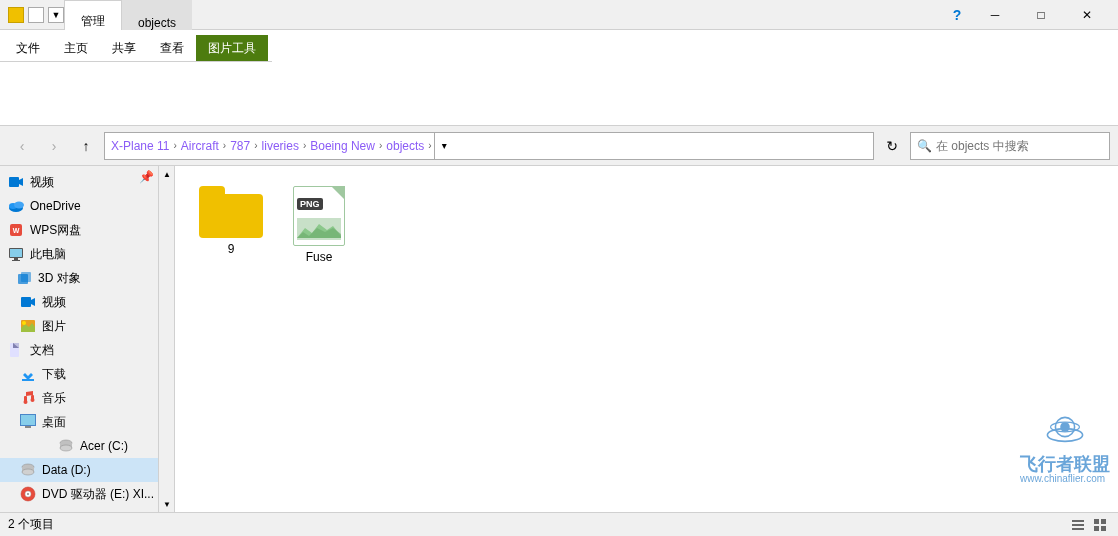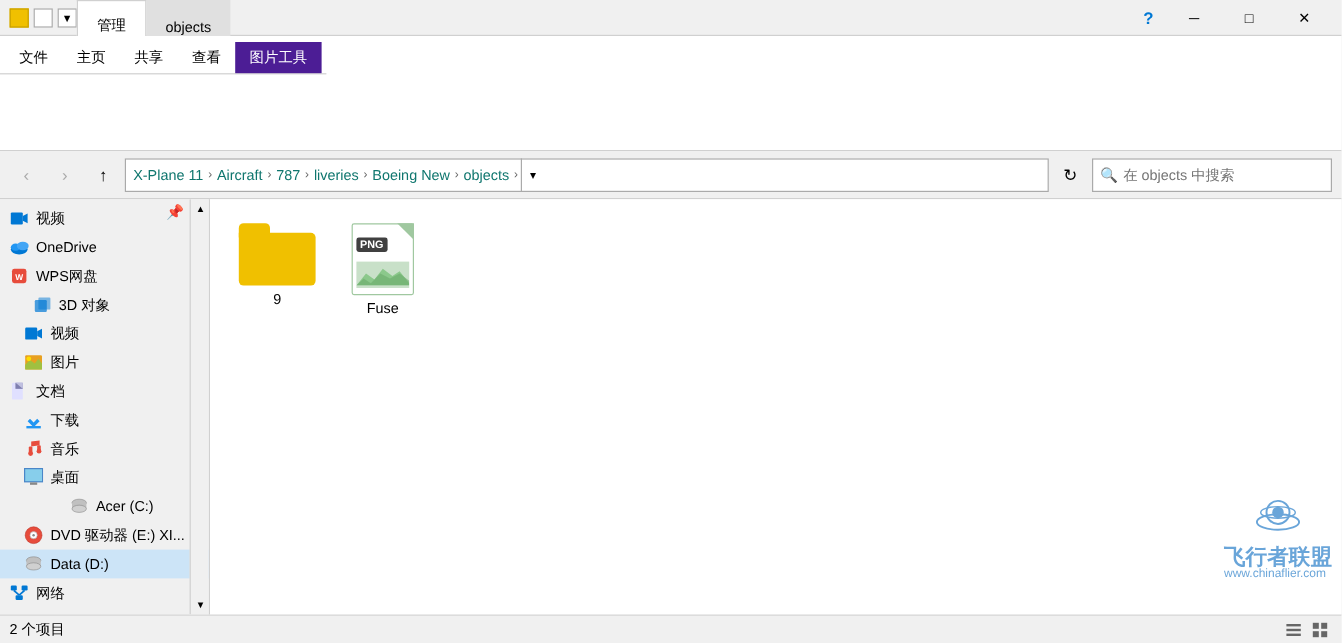--- a/index.html
+++ b/index.html
@@ -75,21 +75,21 @@
     }
     .ribbon-tab {
       padding: 4px 12px;
       font-size: 12px;
       cursor: pointer;
       height: 26px;
       display: flex;
       align-items: center;
     }
     .ribbon-tab.active {
-      background: #4c1d95;
+      background: #4d7c0f;
       color: #fff;
     }
     .ribbon-content {
       flex: 1;
       display: flex;
       align-items: center;
       padding: 4px 8px;
       gap: 16px;
     }
 
@@ -124,21 +124,21 @@
       padding: 0 6px;
       font-size: 12px;
       cursor: pointer;
     }
     .path-segment {
       display: flex;
       align-items: center;
       gap: 2px;
     }
     .path-item {
-      color: #0f766e;
+      color: #8b5cf6;
       font-size: 12px;
     }
     .path-chevron {
       color: #666;
       font-size: 10px;
       margin: 0 2px;
     }
     .path-dropdown {
       width: 20px;
       height: 28px;
@@ -466,22 +466,33 @@
     <div class="sidebar-item">
       <div class="sidebar-icon">
         <svg width="16" height="16" viewBox="0 0 16 16">
             <rect x="2" y="2" width="12" height="12" rx="2" fill="#e74c3c"></rect>
             <text x="8" y="11" text-anchor="middle" fill="white" font-size="7" font-weight="bold">W</text>
           </svg>
       </div>
       <span>WPS网盘</span>
     </div>
 
-
-    <div class="sidebar-item" style="padding-left:27px;">
+    <div class="sidebar-item">
+      <div class="sidebar-icon">
+        <svg width="16" height="16" viewBox="0 0 16 16">
+            <rect x="1" y="2" width="14" height="10" rx="1" fill="#555"></rect>
+            <rect x="2" y="3" width="12" height="8" fill="#87ceeb"></rect>
+            <rect x="6" y="12" width="4" height="2" fill="#555"></rect>
+            <rect x="4" y="14" width="8" height="1" fill="#555"></rect>
+          </svg>
+      </div>
+      <span>此电脑</span>
+    </div>
+
+    <div class="sidebar-item" style="padding-left:16px;">
       <div class="sidebar-icon">
         <svg width="16" height="16" viewBox="0 0 16 16">
             <rect x="2" y="4" width="10" height="10" rx="1" fill="#0078d4" opacity="0.7"></rect>
             <rect x="5" y="2" width="10" height="10" rx="1" fill="#0078d4" opacity="0.5"></rect>
           </svg>
       </div>
       <span>3D 对象</span>
     </div>
 
     <div class="sidebar-item" style="padding-left:20px;">
@@ -555,40 +566,40 @@
       <div class="sidebar-icon">
         <svg width="16" height="16" viewBox="0 0 16 16">
             <ellipse cx="8" cy="5" rx="6" ry="3" fill="#c0c0c0" stroke="#888" stroke-width="0.5"></ellipse>
             <rect x="2" y="5" width="12" height="5" fill="#c0c0c0"></rect>
             <ellipse cx="8" cy="10" rx="6" ry="3" fill="#d0d0d0" stroke="#888" stroke-width="0.5"></ellipse>
           </svg>
       </div>
       <span>Acer (C:)</span>
     </div>
 
+    <div class="sidebar-item selected" style="padding-left:20px;">
+      <div class="sidebar-icon">
+        <svg width="16" height="16" viewBox="0 0 16 16">
+            <ellipse cx="8" cy="5" rx="6" ry="3" fill="#c0c0c0" stroke="#888" stroke-width="0.5"></ellipse>
+            <rect x="2" y="5" width="12" height="5" fill="#c0c0c0"></rect>
+            <ellipse cx="8" cy="10" rx="6" ry="3" fill="#d0d0d0" stroke="#888" stroke-width="0.5"></ellipse>
+          </svg>
+      </div>
+      <span>Data (D:)</span>
+    </div>
+
     <div class="sidebar-item" style="padding-left:20px;">
       <div class="sidebar-icon">
         <svg width="16" height="16" viewBox="0 0 16 16">
             <circle cx="8" cy="8" r="7" fill="#e74c3c" stroke="#c0392b" stroke-width="0.5"></circle>
             <circle cx="8" cy="8" r="3" fill="#fff" stroke="#aaa" stroke-width="0.5"></circle>
             <circle cx="8" cy="8" r="1" fill="#888"></circle>
           </svg>
       </div>
       <span>DVD 驱动器 (E:) XI...</span>
-    </div>
-
-    <div class="sidebar-item selected" style="padding-left:20px;">
-      <div class="sidebar-icon">
-        <svg width="16" height="16" viewBox="0 0 16 16">
-            <ellipse cx="8" cy="5" rx="6" ry="3" fill="#c0c0c0" stroke="#888" stroke-width="0.5"></ellipse>
-            <rect x="2" y="5" width="12" height="5" fill="#c0c0c0"></rect>
-            <ellipse cx="8" cy="10" rx="6" ry="3" fill="#d0d0d0" stroke="#888" stroke-width="0.5"></ellipse>
-          </svg>
-      </div>
-      <span>Data (D:)</span>
     </div>
 
     <div class="sidebar-item">
       <div class="sidebar-icon">
         <svg width="16" height="16" viewBox="0 0 16 16">
             <rect x="1" y="2" width="5" height="4" rx="1" fill="#0078d4"></rect>
             <rect x="10" y="2" width="5" height="4" rx="1" fill="#0078d4"></rect>
             <rect x="5" y="10" width="6" height="4" rx="1" fill="#0078d4"></rect>
             <line x1="3.5" y1="6" x2="8" y2="10" stroke="#0078d4" stroke-width="1.5"></line>
             <line x1="12.5" y1="6" x2="8" y2="10" stroke="#0078d4" stroke-width="1.5"></line>

